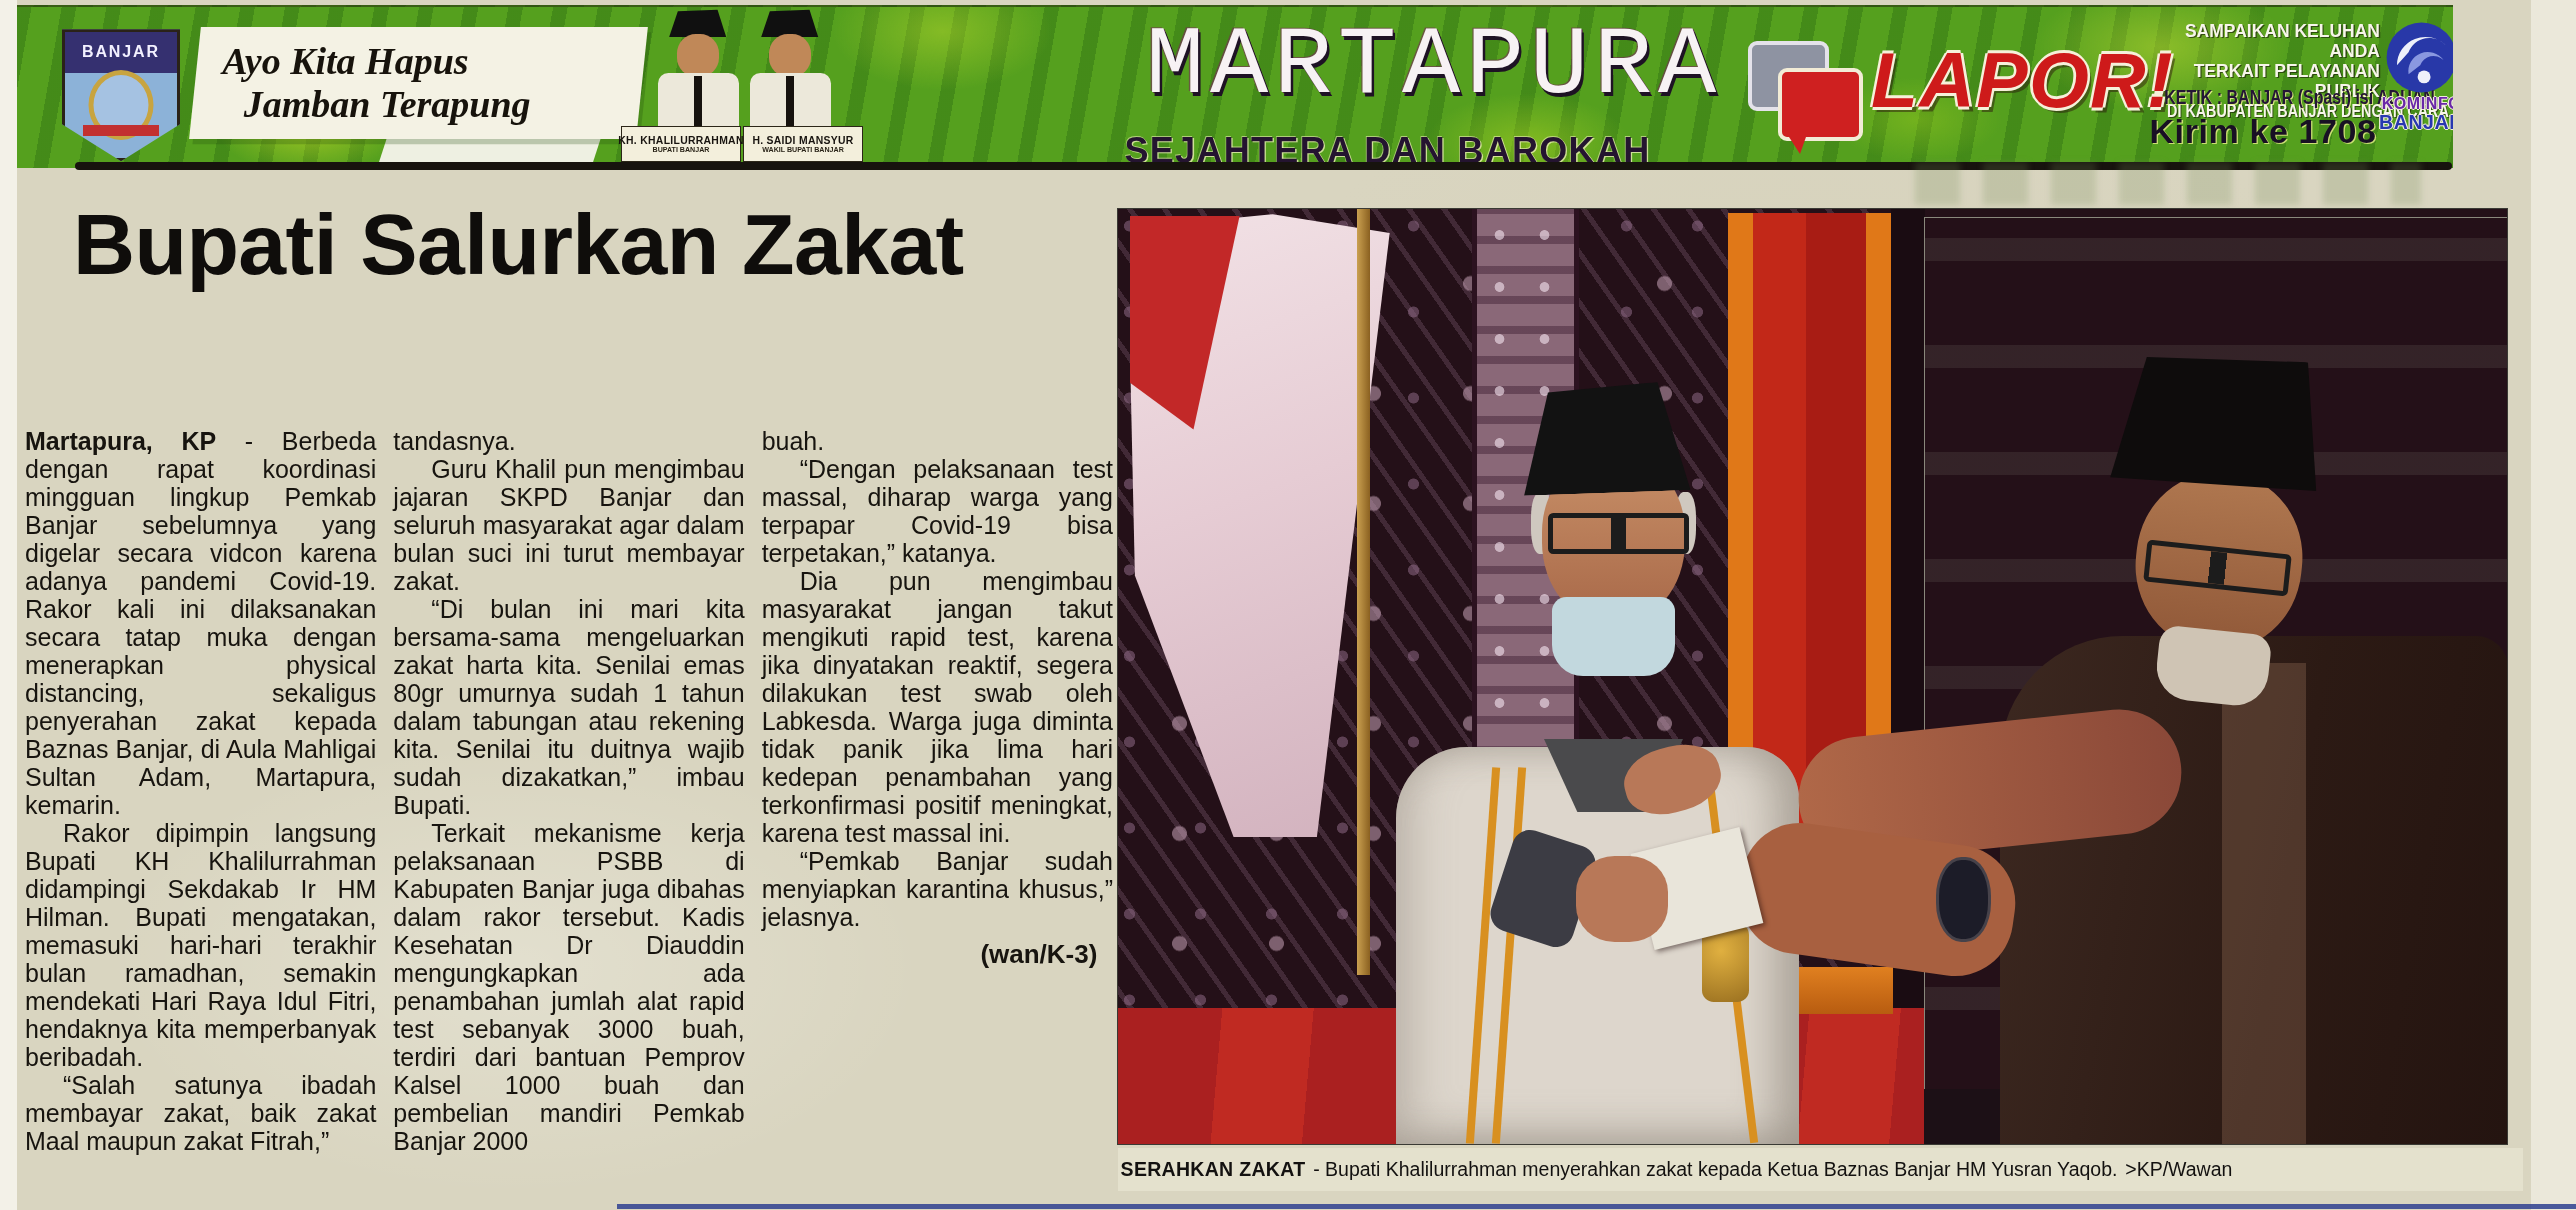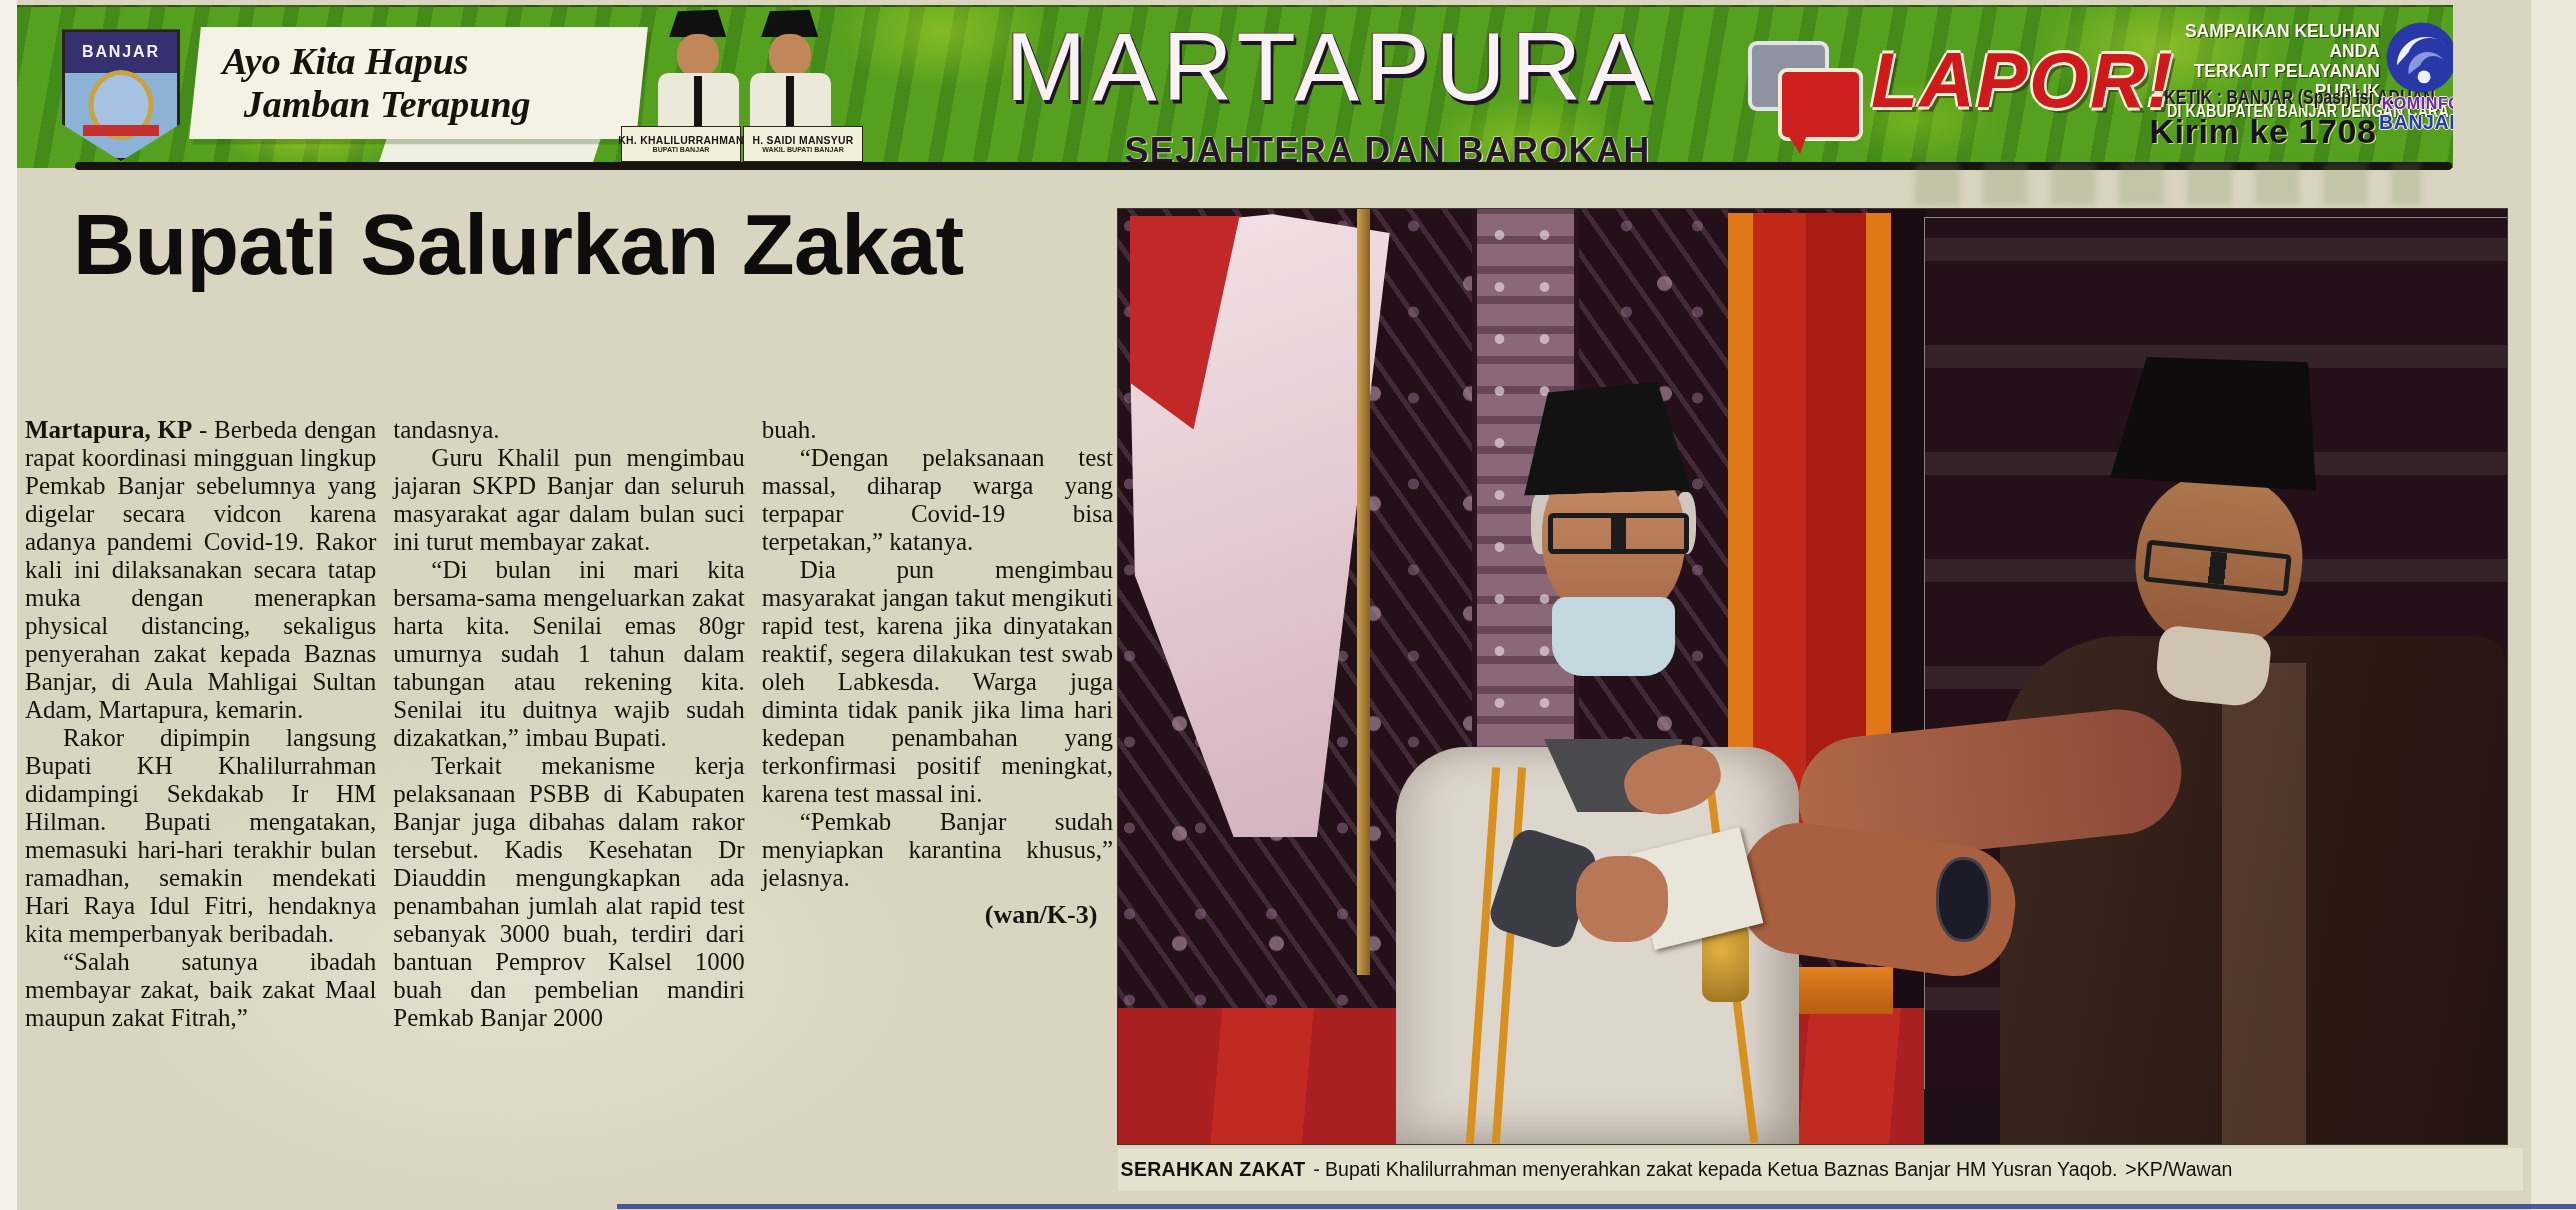--- a/index.html
+++ b/index.html
@@ -51,22 +51,22 @@
     clip-path:polygon(4% 100%,18% 10%,82% 4%,96% 100%);}
   .of-face{position:absolute;left:22px;top:26px;width:42px;height:43px;background:#c08858;border-radius:45%;}
   .of-body{position:absolute;left:2.6px;top:65px;width:81px;height:55px;background:#ece8da;
     border-radius:10.4px 10.4px 0 0;}
   .of-tie{position:absolute;left:39px;top:68px;width:7.8px;height:51px;background:#16120e;}
   .nameplate{position:absolute;height:34px;background:#f3efdc;border:1.9px solid #2c2618;
     display:flex;flex-direction:column;align-items:center;justify-content:center;}
   .np-name{font-size:10.4px;font-weight:bold;color:#181410;letter-spacing:0.3px;white-space:nowrap;}
   .np-title{font-size:7.1px;font-weight:bold;color:#2a2418;white-space:nowrap;}
 
-  .masthead{position:absolute;left:980px;top:3.9px;width:669px;text-align:center;
-    font-family:Liberation Sans, sans-serif;font-size:97px;font-weight:500;
+  .masthead{position:absolute;left:1036px;top:3.9px;width:669px;text-align:right;
+    font-family:Liberation Mono, monospace;font-size:97px;font-weight:500;
     color:#f7f2f4;letter-spacing:5.8px;
     text-shadow:2.6px 3.9px 0 #1e1224, -1.3px -1.3px 0 rgba(120,40,90,.6), 1.3px 1.3px 0 #5a2050;}
   .tagline{position:absolute;left:1036px;top:123px;width:669px;text-align:center;
     font-size:36px;font-weight:900;color:#241430;letter-spacing:1.3px;
     text-shadow:1.3px 1.3px 0 rgba(235,240,180,.8), -0.6px -0.6px 0 rgba(235,240,180,.6);}
 
   .lapor-bubble1{position:absolute;left:1731px;top:34px;width:73px;height:62px;
     background:#8e93a2;border:4.5px solid #e4e2ea;border-radius:9px;}
   .lapor-bubble2{position:absolute;left:1761px;top:61px;width:77px;height:65px;
     background:#cf2020;border:4.5px solid #f2ecd6;border-radius:9px;}
@@ -96,22 +96,22 @@
   .kominfo-t1{font-size:16px;font-weight:900;color:#6a28a8;letter-spacing:0.6px;
     text-shadow:1.3px 0 0 #f0ecdc,-1.3px 0 0 #f0ecdc,0 1.3px 0 #f0ecdc,0 -1.3px 0 #f0ecdc;}
   .kominfo-t2{font-size:19.5px;font-weight:900;color:#2838b0;letter-spacing:0.6px;margin-top:-2.6px;
     text-shadow:1.3px 0 0 #f0ecdc,-1.3px 0 0 #f0ecdc,0 1.3px 0 #f0ecdc,0 -1.3px 0 #f0ecdc;}
 
   
   .headline{position:absolute;left:73px;top:193px;width:1052px;
     font-size:86px;line-height:103px;font-weight:bold;color:#0f0d0b;letter-spacing:-0.6px;}
 
   
-  .columns{position:absolute;left:25px;top:416px;width:1088px;height:766px;
-    display:flex;gap:17px;overflow:hidden;font-family:Liberation Serif, serif;}
+  .columns{position:absolute;left:25px;top:427px;width:1088px;height:766px;
+    display:flex;gap:17px;overflow:hidden;}
   .col{flex:1 1 0;font-size:25px;line-height:28px;color:#17140f;text-align:justify;}
   .para{margin:0;}
   .para.indent{text-indent:38px;}
   .dateline{font-weight:bold;}
   .byline{margin-top:9px;text-align:right;font-weight:bold;font-size:26px;padding-right:15.6px;}
 
   
   .photo{position:absolute;left:1118px;top:209px;width:1389px;height:935px;
     outline:1.9px solid #3a3a34;background:#241018;overflow:hidden;}
   .photo *{position:absolute;}

